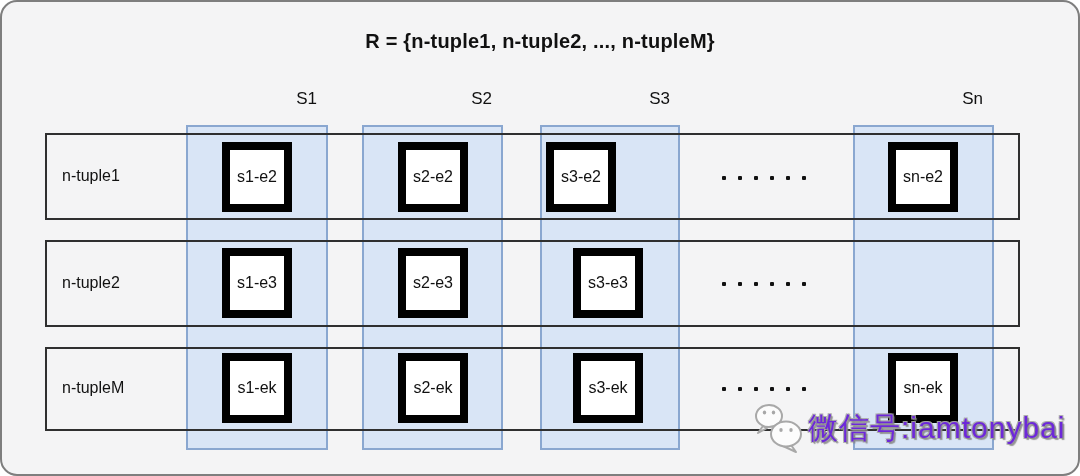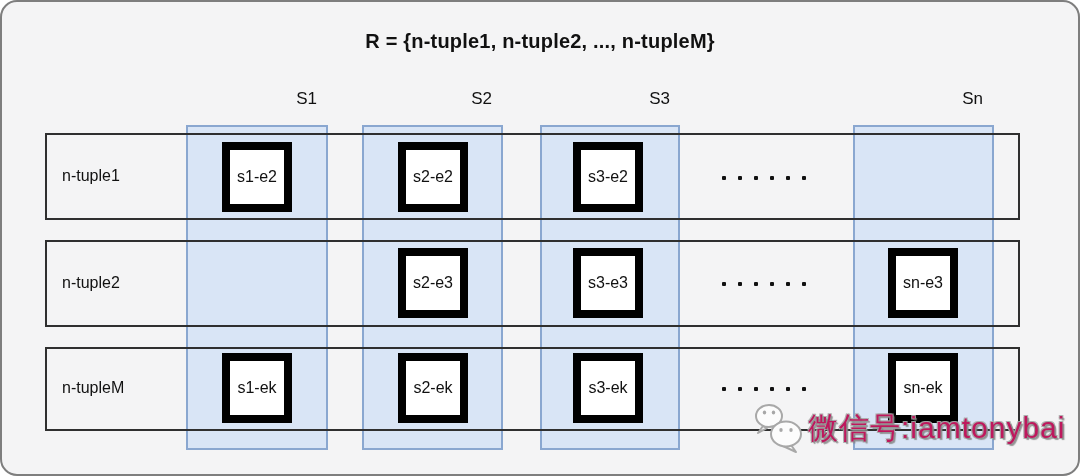--- a/index.html
+++ b/index.html
@@ -53,21 +53,21 @@
   }
   .dots i{
     display:block;width:4px;height:4px;background:#111;border-radius:1px;
   }
   .watermark{
     position:absolute;left:748px;top:400px;
     display:flex;align-items:center;
   }
   .wm-text{
     font-size:30px;
-    color:#be185d;
+    color:#6d28d9;
     margin-left:2px;
     letter-spacing:1px;
     text-shadow:
       2px 2px 1px rgba(130,130,130,0.8),
       -1px -1px 0 rgba(170,170,170,0.9),
       1px -1px 0 rgba(170,170,170,0.9),
       -1px 1px 0 rgba(170,170,170,0.9),
       1px 1px 0 rgba(170,170,170,0.9);
     white-space:nowrap;
   }
@@ -92,25 +92,26 @@
   <div class="row-rect" style="top:131px;height:87px"></div>
   <div class="row-rect" style="top:238px;height:87px"></div>
   <div class="row-rect" style="top:345px;height:84px"></div>
 
   <div class="row-label" style="top:164px">n-tuple1</div>
   <div class="row-label" style="top:271px">n-tuple2</div>
   <div class="row-label" style="top:376px">n-tupleM</div>
 
   <div class="cell" style="left:220px;top:140px">s1-e2</div>
   <div class="cell" style="left:396px;top:140px">s2-e2</div>
-  <div class="cell" style="left:571px;top:140px">s3-e2</div>
+  <div class="cell" style="left:544px;top:140px">s3-e2</div>
+  <div class="cell" style="left:886px;top:140px">sn-e2</div>
 
+  <div class="cell" style="left:220px;top:246px">s1-e3</div>
   <div class="cell" style="left:396px;top:246px">s2-e3</div>
   <div class="cell" style="left:571px;top:246px">s3-e3</div>
-  <div class="cell" style="left:886px;top:246px">sn-e3</div>
 
   <div class="cell" style="left:220px;top:351px">s1-ek</div>
   <div class="cell" style="left:396px;top:351px">s2-ek</div>
   <div class="cell" style="left:571px;top:351px">s3-ek</div>
   <div class="cell" style="left:886px;top:351px">sn-ek</div>
 
   <div class="dots" style="left:720px;top:173px">
     <i></i>
       <i></i>
       <i></i>

